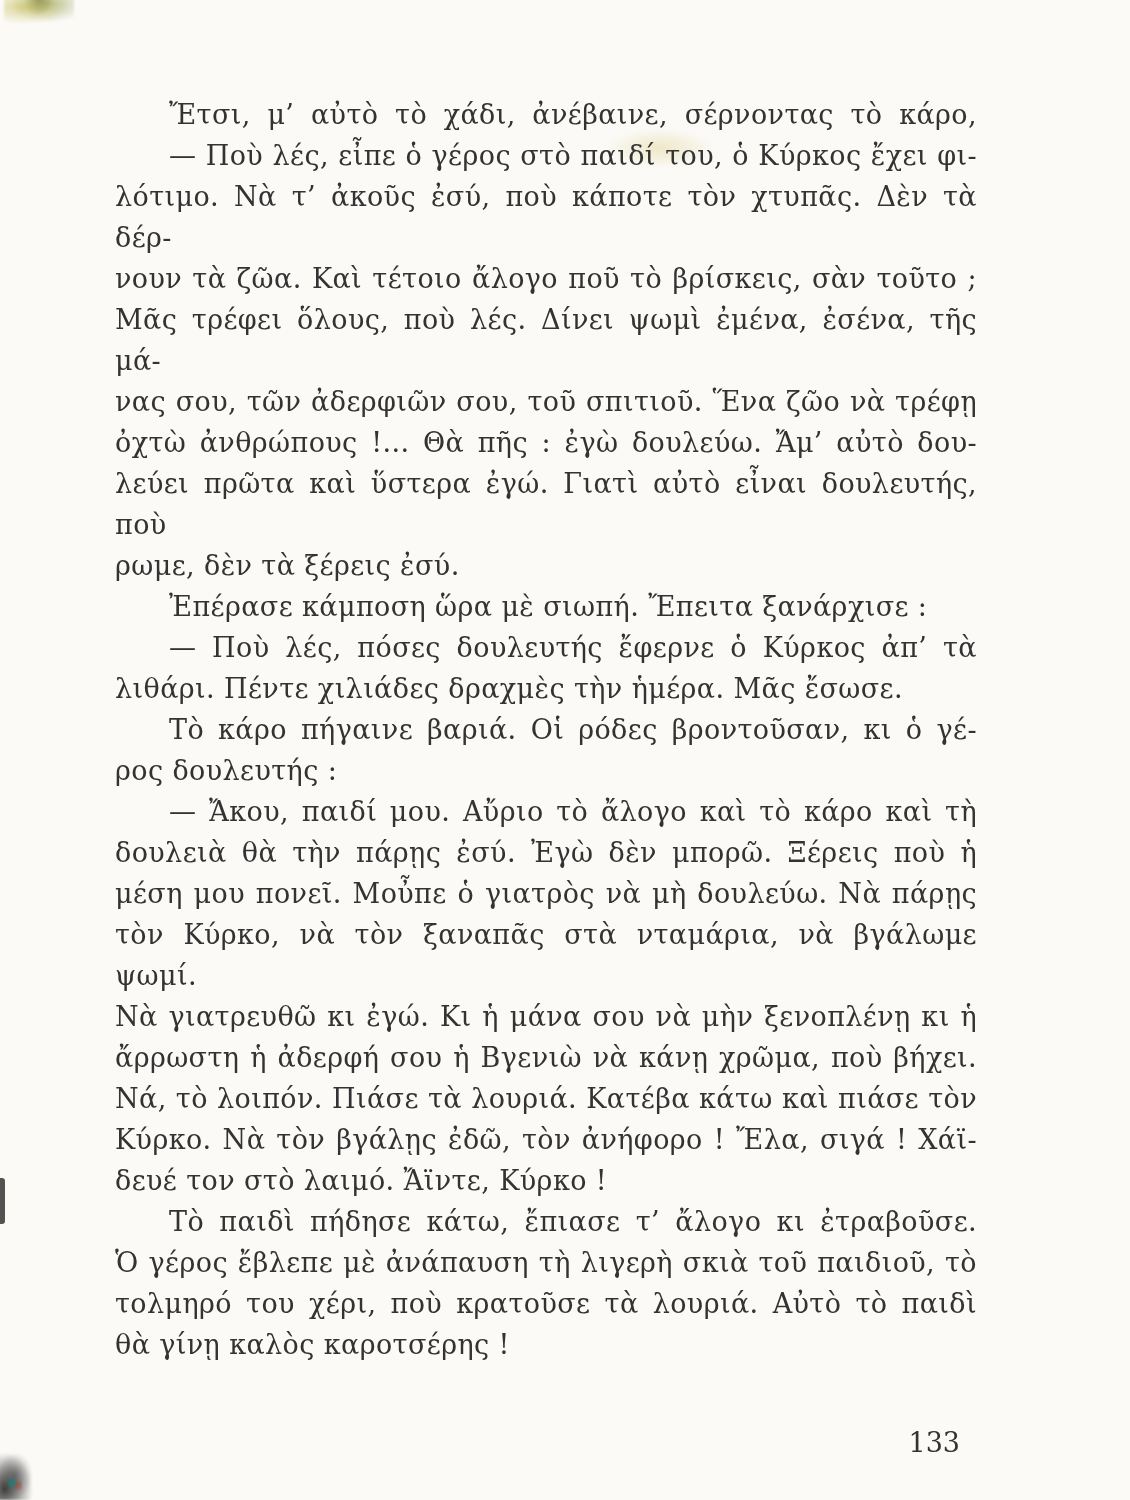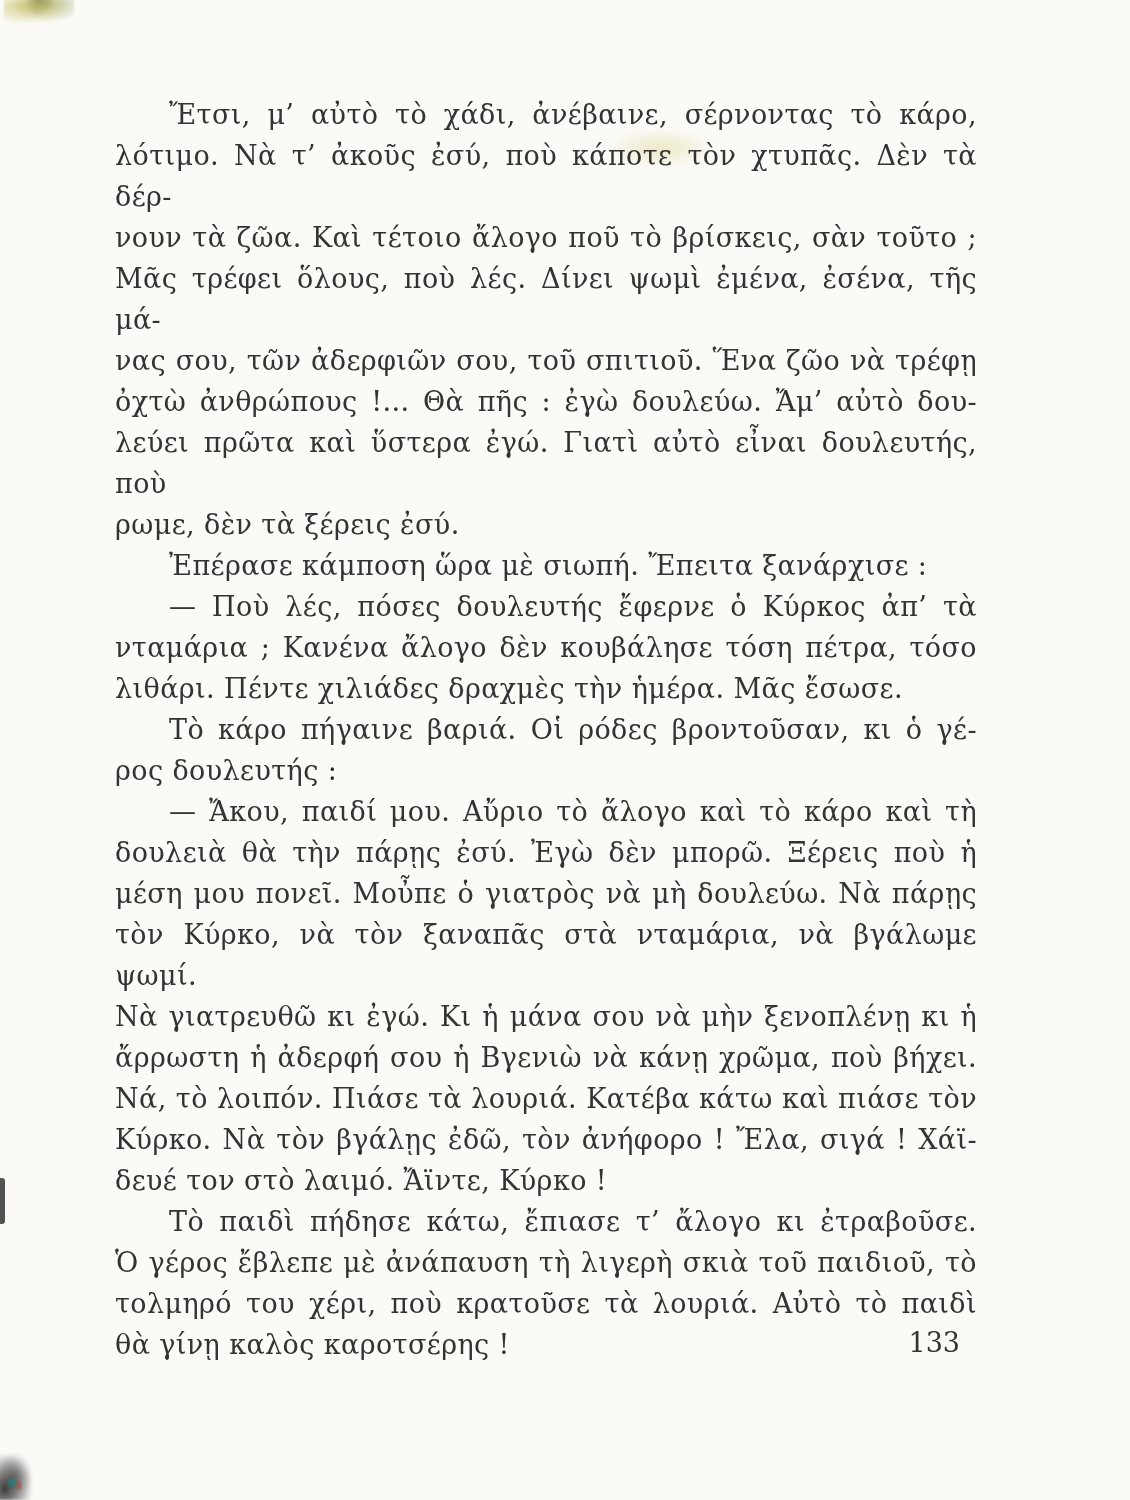--- a/index.html
+++ b/index.html
@@ -30,21 +30,21 @@
   }
   .line.justify {
     text-align: justify;
     text-align-last: justify;
   }
   .line.indent {
     text-indent: 54px;
   }
   .page-number {
     position: absolute;
-    top: 1328px;
+    top: 1428px;
     right: 170px;
     font-size: 27px;
     line-height: 30px;
     color: var(--ink, #333333);
     text-align: right;
   }
   
   .artifact { position: absolute; pointer-events: none; }
   .artifact-top-left {
     left: 4px; top: -6px; width: 70px; height: 32px;
@@ -85,30 +85,30 @@
 <div class="page">
   <div class="artifact artifact-top-left"></div>
   <div class="artifact artifact-stain"></div>
   <div class="artifact artifact-left-edge"></div>
   <div class="artifact artifact-bottom-left"></div>
   <div class="artifact artifact-bottom-speck"></div>
 
   <div class="text-block">
 
   <div class="line indent justify">Ἔτσι, μ’ αὐτὸ τὸ χάδι, ἀνέβαινε, σέρνοντας τὸ κάρο,</div>
+      <div class="line indent justify">— Ποὺ λές, εἶπε ὁ γέρος στὸ παιδί του, ὁ Κύρκος ἔχει φι-</div>
       <div class="line justify">λότιμο. Νὰ τ’ ἀκοῦς ἐσύ, ποὺ κάποτε τὸν χτυπᾶς. Δὲν τὰ δέρ-</div>
       <div class="line justify">νουν τὰ ζῶα. Καὶ τέτοιο ἄλογο ποῦ τὸ βρίσκεις, σὰν τοῦτο ;</div>
       <div class="line justify">Μᾶς τρέφει ὅλους, ποὺ λές. Δίνει ψωμὶ ἐμένα, ἐσένα, τῆς μά-</div>
       <div class="line justify">νας σου, τῶν ἀδερφιῶν σου, τοῦ σπιτιοῦ. Ἕνα ζῶο νὰ τρέφῃ</div>
       <div class="line justify">ὀχτὼ ἀνθρώπους !... Θὰ πῆς : ἐγὼ δουλεύω. Ἄμ’ αὐτὸ δου-</div>
       <div class="line justify">λεύει πρῶτα καὶ ὕστερα ἐγώ. Γιατὶ αὐτὸ εἶναι δουλευτής, ποὺ</div>
       <div class="line">ρωμε, δὲν τὰ ξέρεις ἐσύ.</div>
       <div class="line indent">Ἐπέρασε κάμποση ὥρα μὲ σιωπή. Ἔπειτα ξανάρχισε :</div>
       <div class="line indent justify">— Ποὺ λές, πόσες δουλευτής ἔφερνε ὁ Κύρκος ἀπ’ τὰ</div>
-      <div class="line justify">νταμάρια ; Κανένα ἄλογο δὲν κουβάλησε τόση πέτρα, τόσο</div>
       <div class="line">λιθάρι. Πέντε χιλιάδες δραχμὲς τὴν ἡμέρα. Μᾶς ἔσωσε.</div>
       <div class="line indent justify">Τὸ κάρο πήγαινε βαριά. Οἱ ρόδες βροντοῦσαν, κι ὁ γέ-</div>
       <div class="line">ρος δουλευτής :</div>
       <div class="line indent justify">— Ἄκου, παιδί μου. Αὔριο τὸ ἄλογο καὶ τὸ κάρο καὶ τὴ</div>
       <div class="line justify">δουλειὰ θὰ τὴν πάρῃς ἐσύ. Ἐγὼ δὲν μπορῶ. Ξέρεις ποὺ ἡ</div>
       <div class="line justify">μέση μου πονεῖ. Μοὖπε ὁ γιατρὸς νὰ μὴ δουλεύω. Νὰ πάρῃς</div>
       <div class="line justify">τὸν Κύρκο, νὰ τὸν ξαναπᾶς στὰ νταμάρια, νὰ βγάλωμε ψωμί.</div>
       <div class="line justify">Νὰ γιατρευθῶ κι ἐγώ. Κι ἡ μάνα σου νὰ μὴν ξενοπλένῃ κι ἡ</div>
       <div class="line justify">ἄρρωστη ἡ ἀδερφή σου ἡ Βγενιὼ νὰ κάνῃ χρῶμα, ποὺ βήχει.</div>
       <div class="line justify">Νά, τὸ λοιπόν. Πιάσε τὰ λουριά. Κατέβα κάτω καὶ πιάσε τὸν</div>

